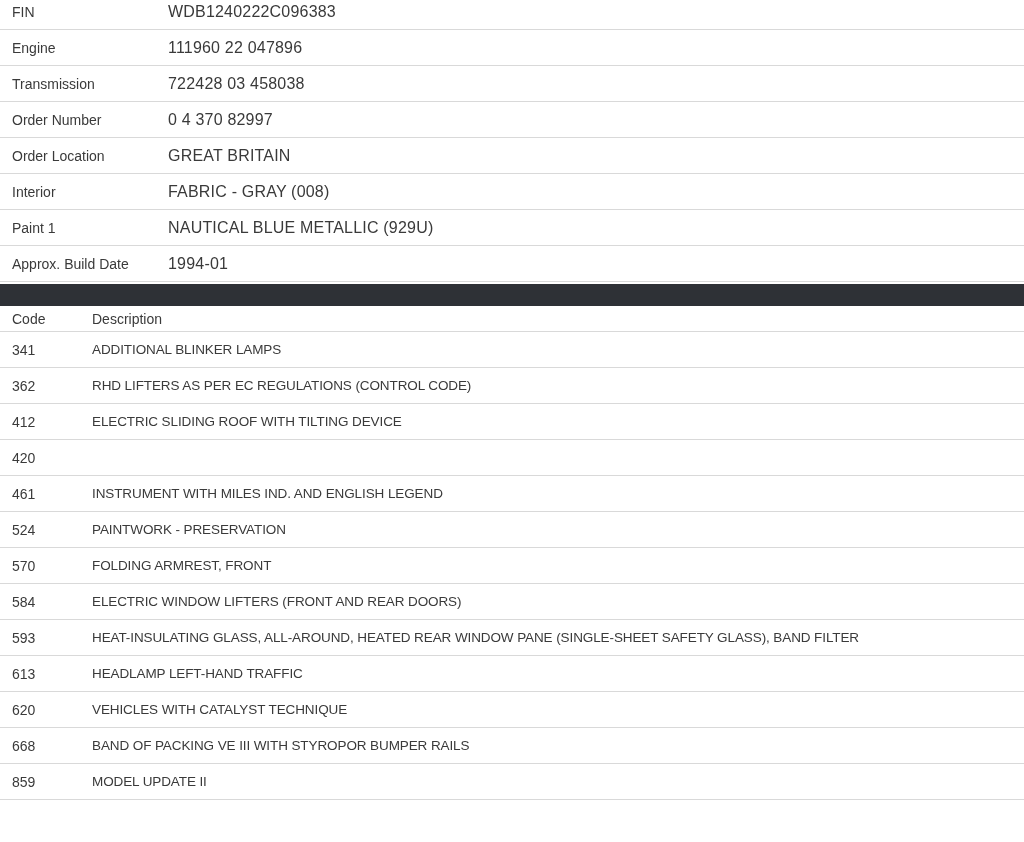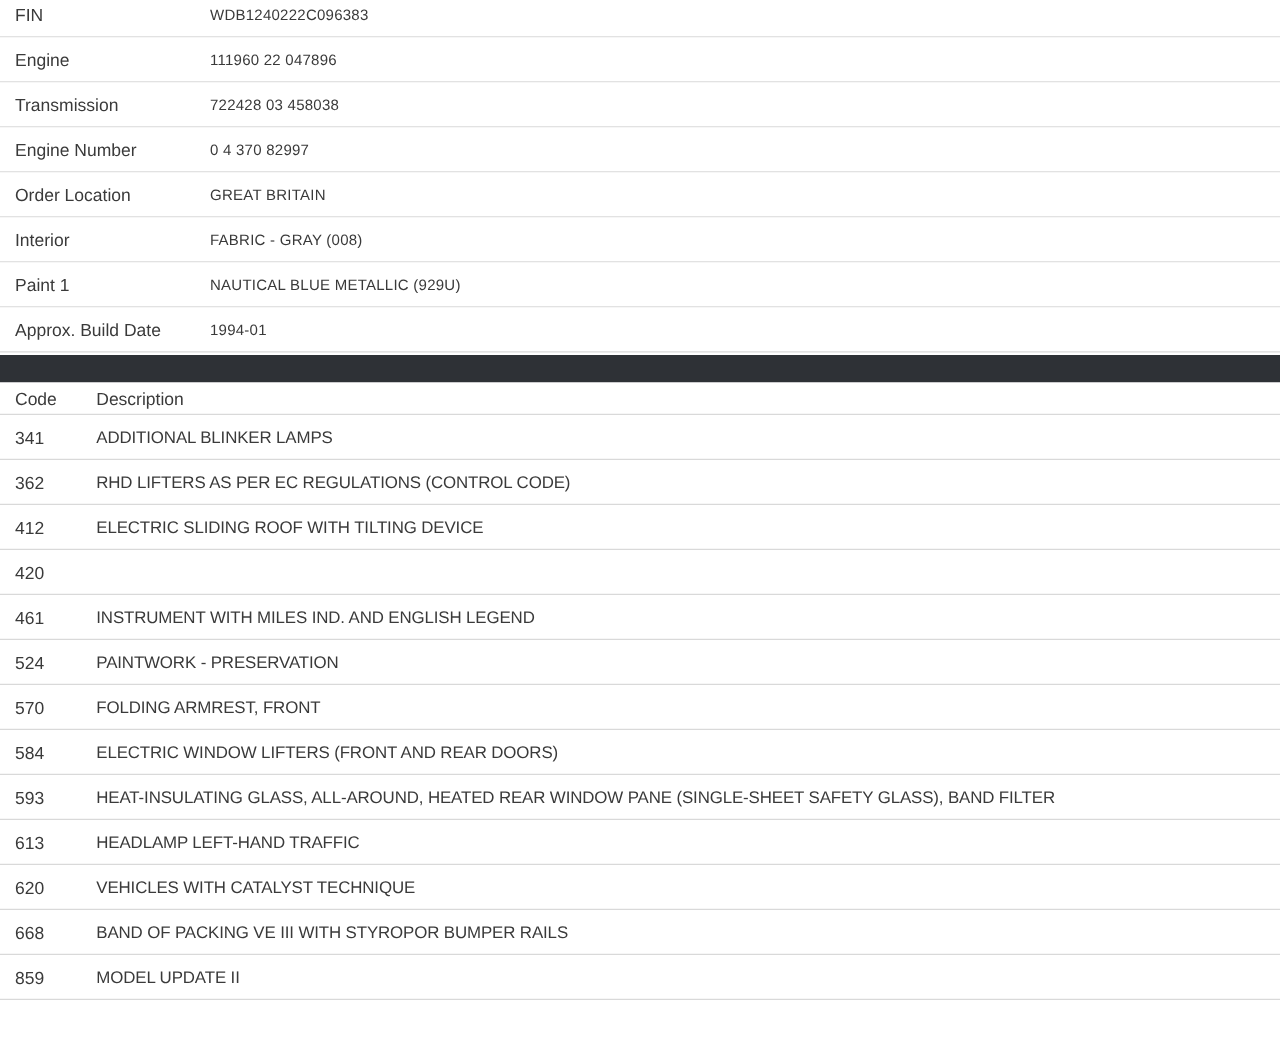--- a/index.html
+++ b/index.html
@@ -31,21 +31,21 @@
   }
   .spec-label {
     box-sizing: border-box;
     width: 168px;
     padding-left: 12px;
     font-size: 14px;
     color: var(--text, #3a3a3a);
     white-space: nowrap;
   }
   .spec-value {
-    font-size: 12px;
+    font-size: 16px;
     letter-spacing: 0.2px;
     color: var(--text, #3a3a3a);
     white-space: nowrap;
   }
   
   .section-bar {
     height: 22px;
     margin-top: 2px;
     background: var(--bar, #2e3136);
   }
@@ -65,20 +65,21 @@
     box-sizing: border-box;
     width: 77px;
     padding-left: 12px;
     font-size: 14px;
     white-space: nowrap;
   }
   .desc-col {
     font-size: 13.5px;
     letter-spacing: -0.1px;
     white-space: nowrap;
+    margin-left: 15px;
   }
   .code-row.header .desc-col {
     font-size: 14px;
     letter-spacing: 0;
   }
 </style>
 </head>
 <body>
 
 <div class="page">
@@ -95,21 +96,21 @@
         <div class="spec-label">Engine</div>
         <div class="spec-value">111960 22 047896</div>
       </div>
 
       <div class="spec-row">
         <div class="spec-label">Transmission</div>
         <div class="spec-value">722428 03 458038</div>
       </div>
 
       <div class="spec-row">
-        <div class="spec-label">Engine Number</div>
+        <div class="spec-label">Order Number</div>
         <div class="spec-value">0 4 370 82997</div>
       </div>
 
       <div class="spec-row">
         <div class="spec-label">Order Location</div>
         <div class="spec-value">GREAT BRITAIN</div>
       </div>
 
       <div class="spec-row">
         <div class="spec-label">Interior</div>

